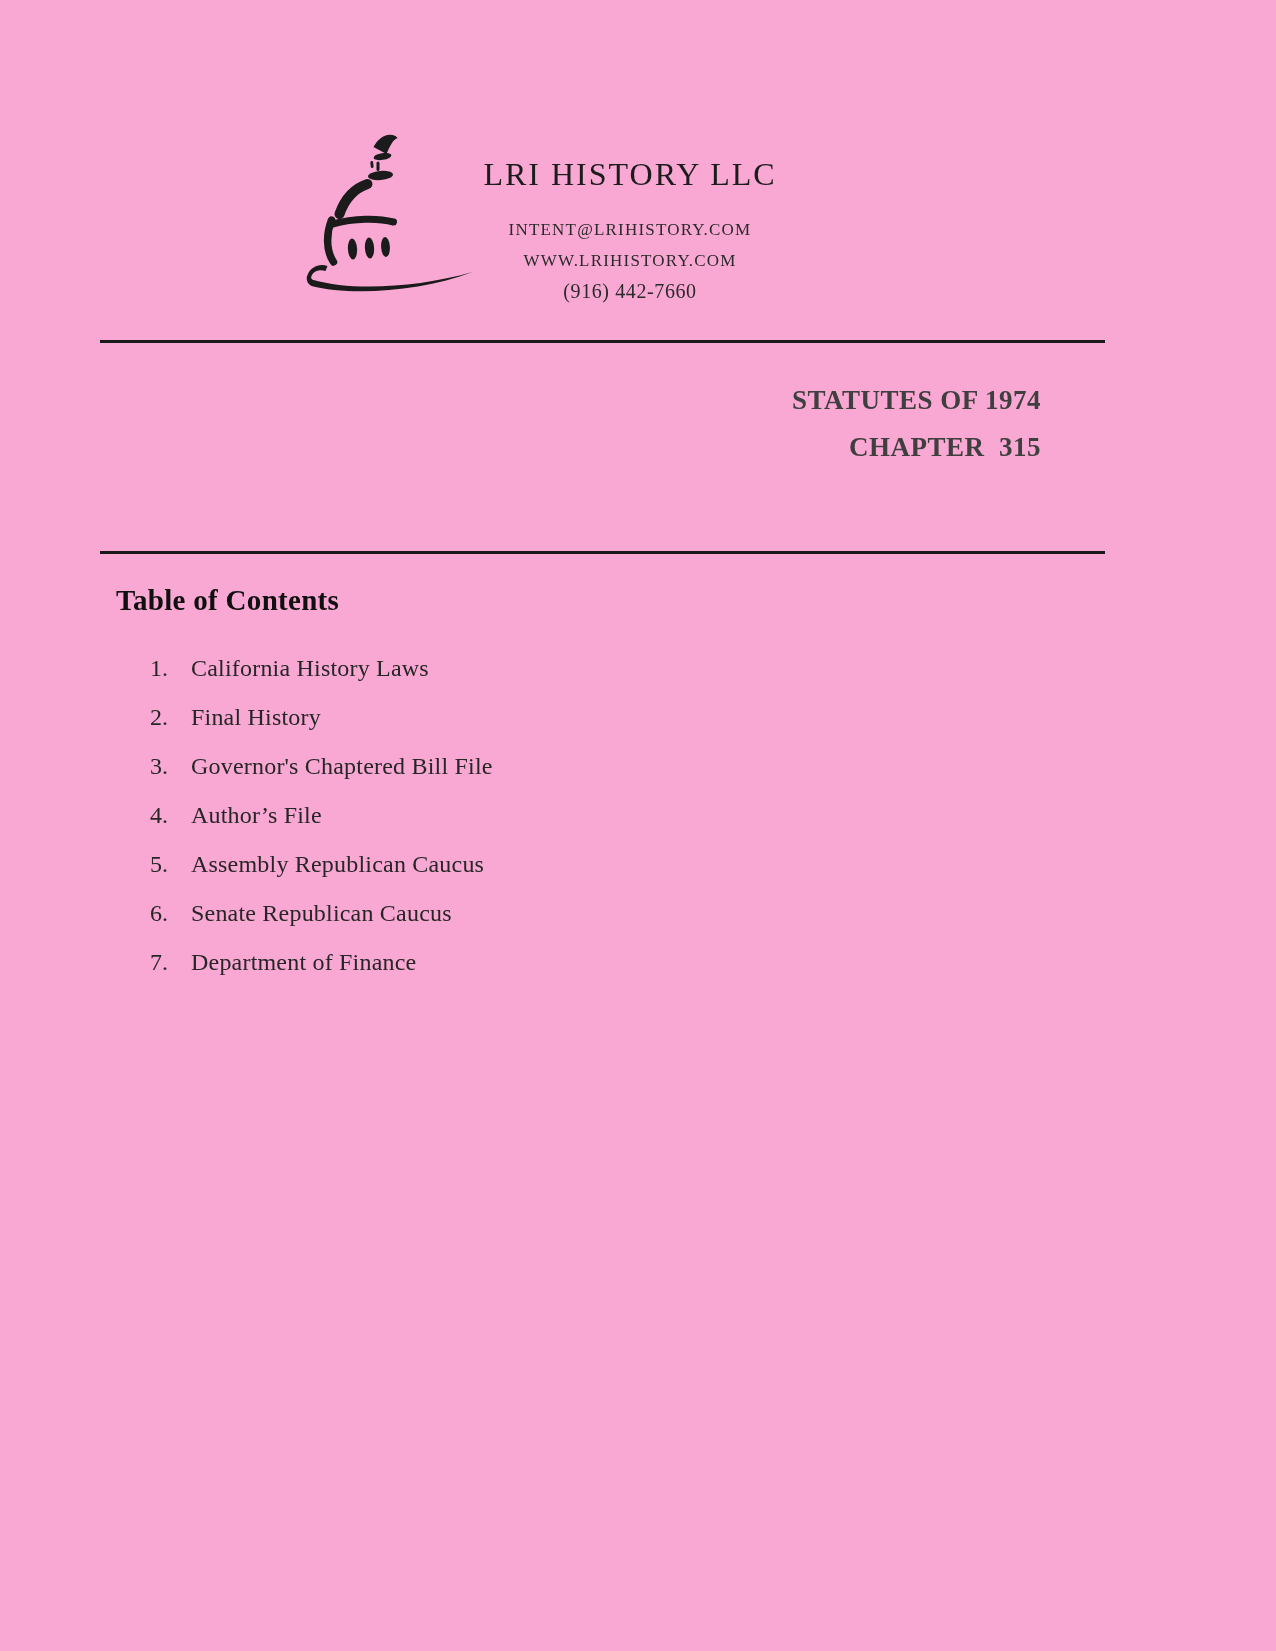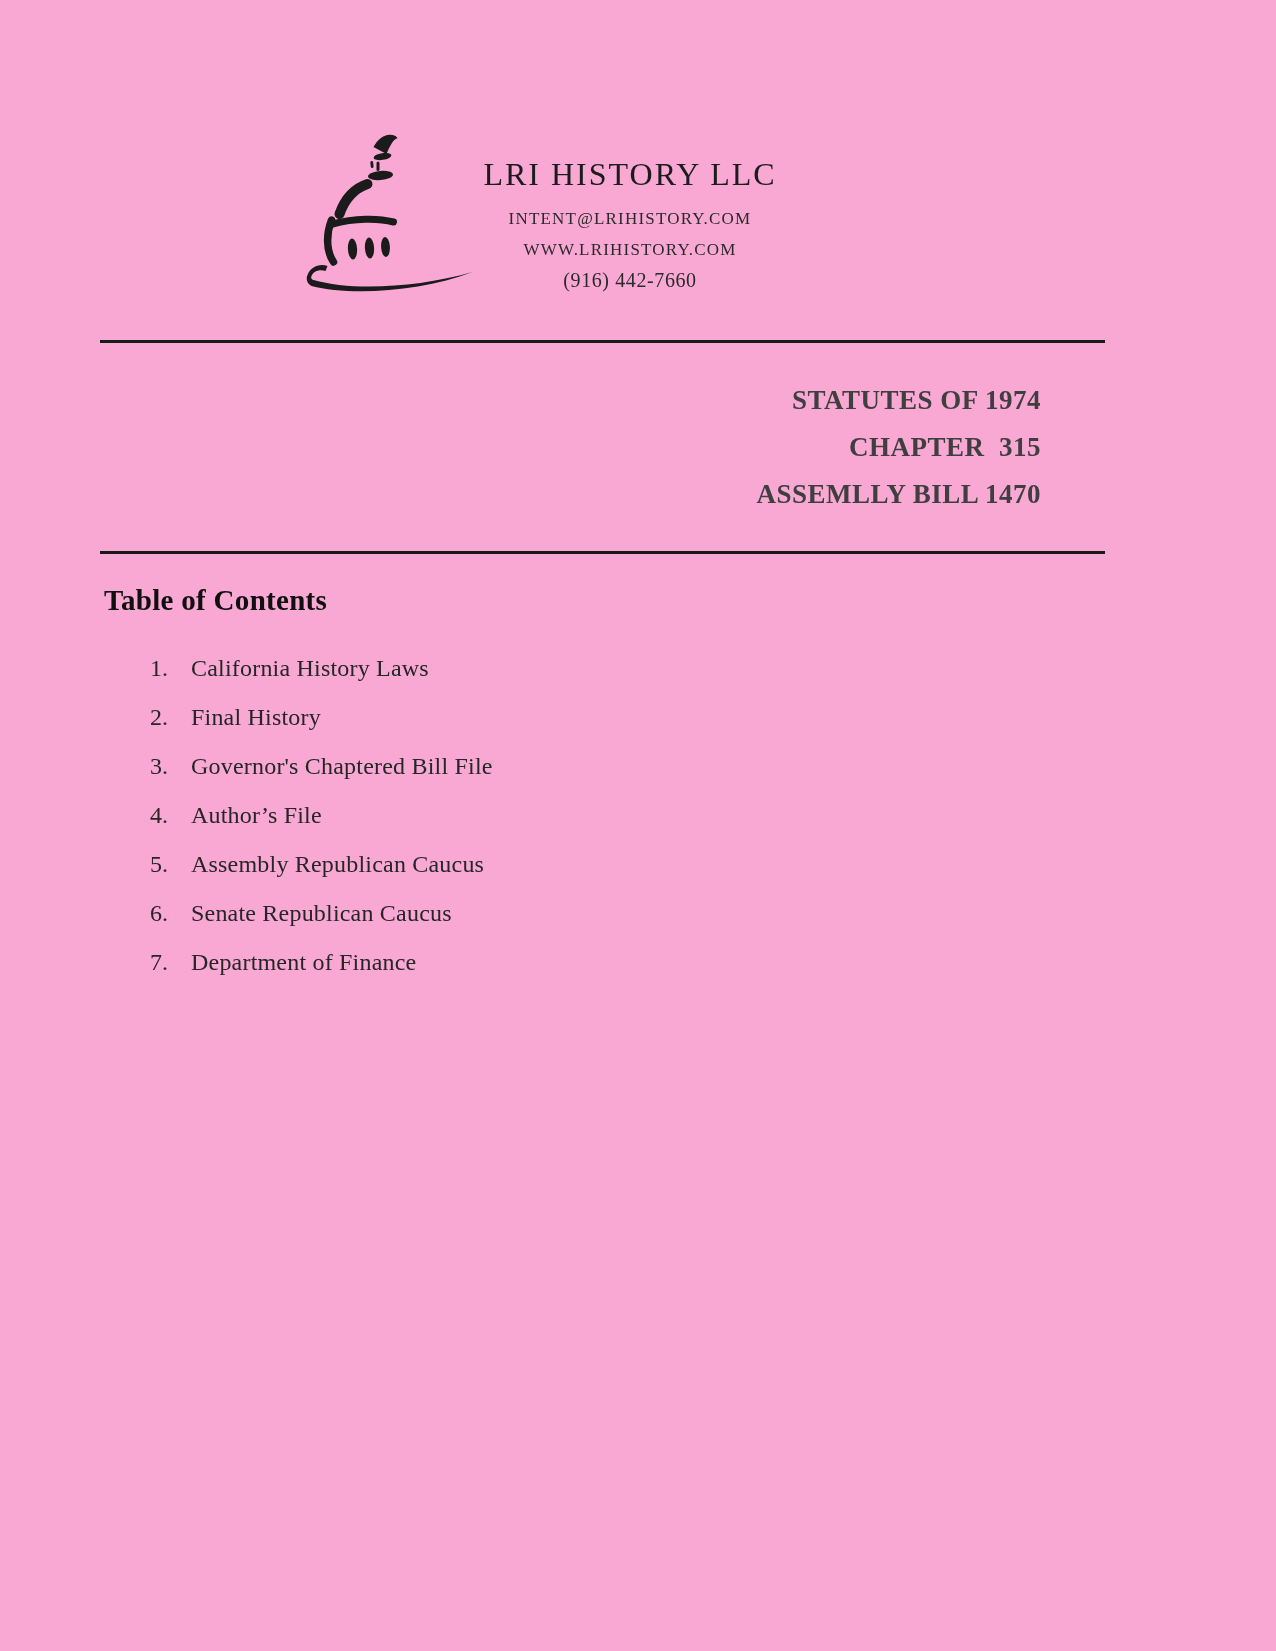--- a/index.html
+++ b/index.html
@@ -37,21 +37,21 @@
     color: #1c1c1c;
     white-space: nowrap;
   }
   .contact-line {
     font-size: 17px;
     letter-spacing: 1.2px;
     line-height: 31px;
     color: #2a2a2a;
     white-space: nowrap;
   }
-  .contact-email { margin-top: 10px; }
+  .contact-email { margin-top: 21px; }
   .contact-phone { font-size: 20px; letter-spacing: 0.6px; }
 
   
   .divider {
     position: absolute;
     left: 100px;
     width: 1005px;
     height: 3px;
     background: #1a1a1a;
   }
@@ -69,21 +69,21 @@
     line-height: 47px;
     letter-spacing: 0.5px;
     color: #3f3f3f;
     margin-left: 17px;
   }
   .title-block div { white-space: pre; }
 
   
   .toc-heading {
     position: absolute;
-    left: 104px;
+    left: 116px;
     top: 584px;
     margin: 0;
     font-size: 29px;
     font-weight: bold;
     letter-spacing: 0.3px;
     color: #101010;
   }
   .toc-list {
     position: absolute;
     left: 150px;
@@ -151,21 +151,20 @@
     <div class="contact-line contact-email">INTENT@LRIHISTORY.COM</div>
     <div class="contact-line">WWW.LRIHISTORY.COM</div>
     <div class="contact-line contact-phone">(916) 442-7660</div>
   </header>
 
   <div class="divider divider-top"></div>
 
   <section class="title-block">
     <div>STATUTES OF 1974</div>
     <div>CHAPTER  315</div>
-    <div>ASSEMLLY BILL 1470</div>
   </section>
 
   <div class="divider divider-bottom"></div>
 
   <h1 class="toc-heading">Table of Contents</h1>
 
   <ol class="toc-list">
     <li class="toc-item">
       <span class="toc-num">1.</span>
       <span class="toc-label">California History Laws</span>

